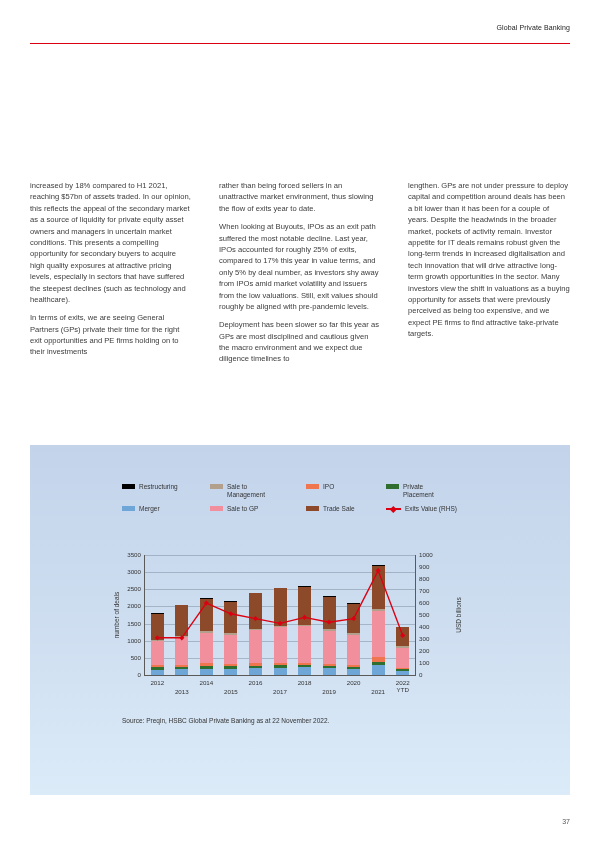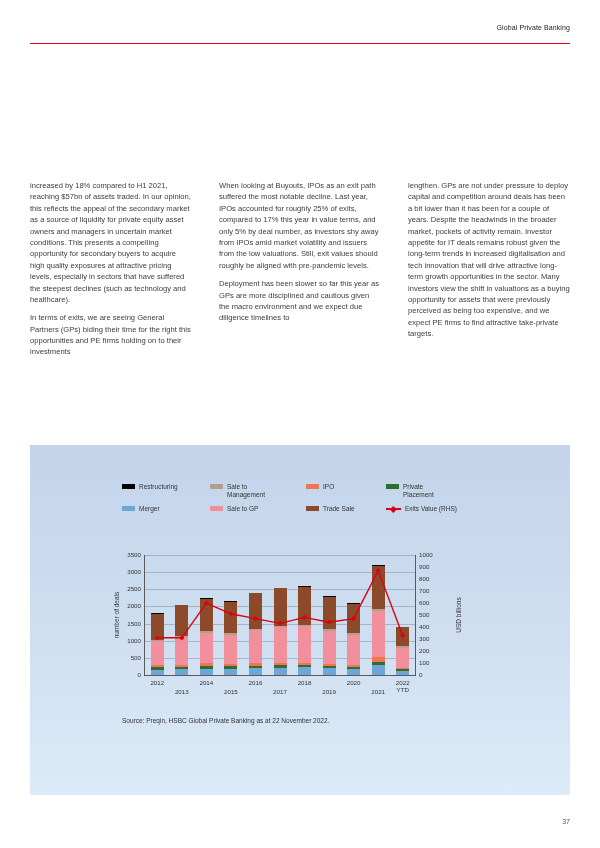--- a/index.html
+++ b/index.html
@@ -70,25 +70,26 @@
 <body>
 
 <div class="page">
 
   <div class="header-brand">Global Private Banking</div>
   <div class="header-rule" style="background: rgb(219, 0, 17);"></div>
 
   <div class="columns">
     <div class="col">
       <p>increased by 18% compared to H1 2021, reaching $57bn of assets traded. In our opinion, this reflects the appeal of the secondary market as a source of liquidity for private equity asset owners and managers in uncertain market conditions. This presents a compelling opportunity for secondary buyers to acquire high quality exposures at attractive pricing levels, especially in sectors that have suffered the steepest declines (such as technology and healthcare).</p>
-      <p>In terms of exits, we are seeing General Partners (GPs) biding their time for the right this opportunities and PE firms holding on to their investments</p>
+      <p>In terms of exits, we are seeing General Partners (GPs) private their time for the right exit opportunities and PE firms holding on to their investments</p>
     </div>
     <div class="col">
+      <p>rather than being forced sellers in an unattractive market environment, thus slowing the flow of exits year to date.</p>
       <p>When looking at Buyouts, IPOs as an exit path suffered the most notable decline. Last year, IPOs accounted for roughly 25% of exits, compared to 17% this year in value terms, and only 5% by deal number, as investors shy away from IPOs amid market volatility and issuers from the low valuations. Still, exit values should roughly be aligned with pre-pandemic levels.</p>
-      <p>Deployment has been slower so far this year as GPs are more disciplined and cautious given the macro environment and we expect due diligence timelines to</p>
+      <p>Deployment has been slower so far this year as GPs are most disciplined and cautious given the macro environment and we expect due diligence timelines to</p>
     </div>
     <div class="col">
       <p>lengthen. GPs are not under pressure to deploy capital and competition around deals has been a bit lower than it has been for a couple of years. Despite the headwinds in the broader market, pockets of activity remain. Investor appetite for IT deals remains robust given the long-term trends in increased digitalisation and tech innovation that will drive attractive long-term growth opportunities in the sector. Many investors view the shift in valuations as a buying opportunity for assets that were previously perceived as being too expensive, and we expect PE firms to find attractive take-private targets.</p>
     </div>
   </div>
 
   <div class="panel">
     <div class="panel-inner">
       <div class="legend">
           <div class="legend-item">

